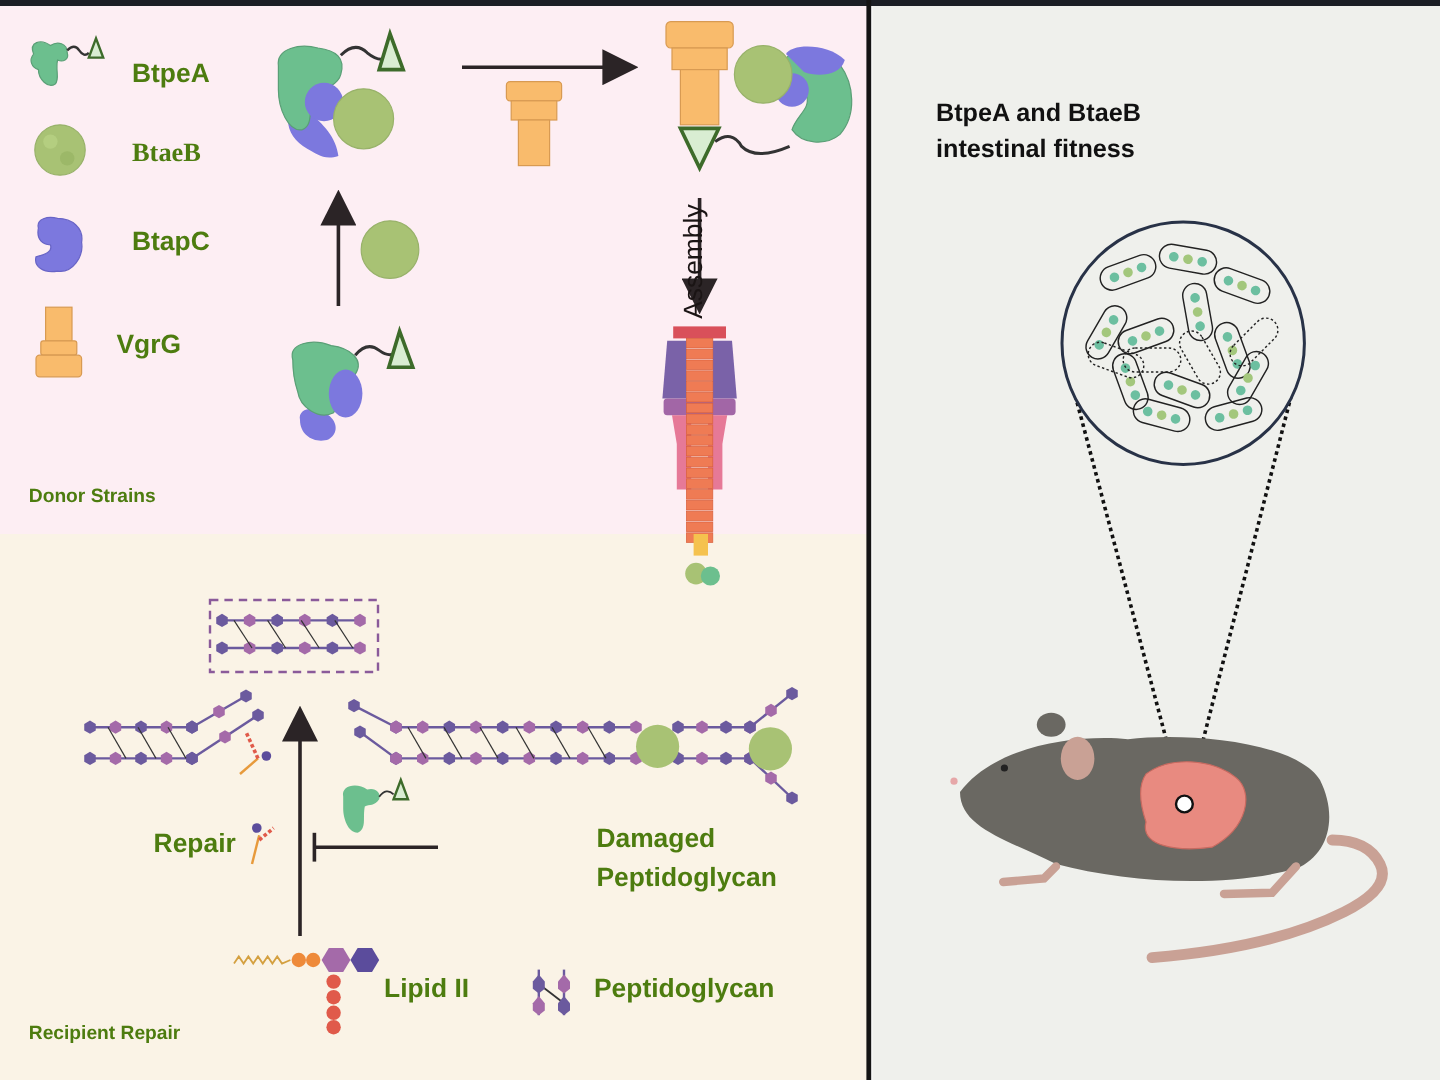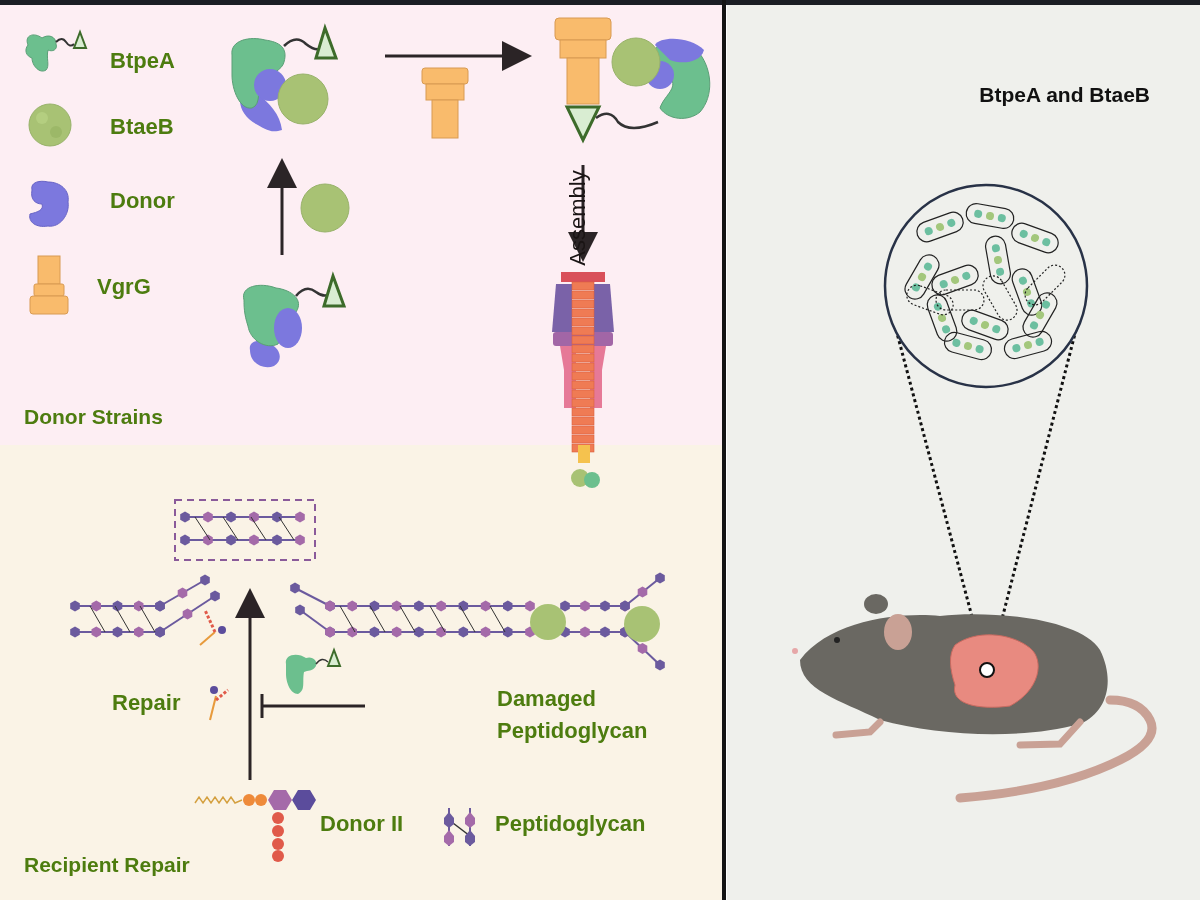--- a/index.html
+++ b/index.html
@@ -5,23 +5,23 @@
   html,body{margin:0;padding:0;}
   body{width:1200px;height:900px;position:relative;overflow:hidden;font-family:"Liberation Sans",sans-serif;background:#fff;}
   .panel{position:absolute;}
   #donor{left:0;top:5px;width:724px;height:440px;background:#fdeef3;}
   #recipient{left:0;top:445px;width:724px;height:455px;background:#faf3e6;}
   #right{left:727px;top:5px;width:473px;height:895px;background:#eff0ec;}
   #topline{position:absolute;left:0;top:0;width:1200px;height:5px;background:#1b1e24;}
   #divider{position:absolute;left:722px;top:0;width:4px;height:900px;background:#141414;}
   .lbl{position:absolute;font-weight:bold;color:#4d7c0f;white-space:nowrap;}
   .legend-lbl{font-size:22px;}
-  .section-lbl{font-size:21px;}
+  .section-lbl{font-size:16px;}
   svg{position:absolute;left:0;top:0;overflow:visible;}
-  .title{position:absolute;left:780px;top:80px;width:370px;text-align:right;font-weight:bold;font-size:21px;line-height:30px;color:#111;}
+  .title{position:absolute;left:780px;top:80px;width:370px;text-align:left;font-weight:bold;font-size:21px;line-height:30px;color:#111;}
   .assembly{position:absolute;left:518px;top:205px;transform:rotate(-90deg);transform-origin:center;font-size:22px;color:#1a1414;width:120px;text-align:center;}
 </style>
 </head>
 <body>
 
 <div id="topline"></div>
 
 <div class="panel" id="donor"></div>
 
 <div class="panel" id="recipient"></div>
@@ -371,30 +371,31 @@
     <circle cx="837" cy="640" r="3" fill="#222"></circle>
     <circle cx="795" cy="651" r="3" fill="#e6a7a8"></circle>
     <path d="M955,645 C975,630 1010,632 1030,648 C1045,660 1040,690 1010,706 C980,710 950,705 955,685 C950,670 948,655 955,645z" fill="#e88a80" stroke="#c86a60" stroke-width="1"></path>
     <path d="M836,735 L870,732 L880,722" fill="none" stroke="#c9a195" stroke-width="7" stroke-linecap="round"></path>
     <path d="M1020,745 L1060,744 L1080,722" fill="none" stroke="#c9a195" stroke-width="7" stroke-linecap="round"></path>
     <circle cx="987" cy="670" r="7" fill="#fff" stroke="#111" stroke-width="2"></circle>
   </g>
 </svg>
 
 <div class="lbl legend-lbl" style="left:110px;top:48px;">BtpeA</div>
-<div class="lbl legend-lbl" style="left:110px;top:114px;">BtaeB</div>
-<div class="lbl legend-lbl" style="left:110px;top:188px;">Donor</div>
+<div class="lbl legend-lbl" style="left:110px;top:114px;font-family:Liberation Serif, serif;">BtaeB</div>
+<div class="lbl legend-lbl" style="left:110px;top:188px;">BtapC</div>
 <div class="lbl legend-lbl" style="left:97px;top:274px;">VgrG</div>
 <div class="lbl section-lbl" style="left:24px;top:405px;">Donor Strains</div>
 <div class="assembly">Assembly</div>
 
-<div class="lbl legend-lbl" style="left:112px;top:690px;text-align:right;">Repair</div>
+<div class="lbl legend-lbl" style="left:128px;top:690px;text-align:right;">Repair</div>
 <div class="lbl legend-lbl" style="left:497px;top:683px;width:190px;line-height:32px;">
   <span>Damaged</span><br>
   <span>Peptidoglycan</span>
 </div>
-<div class="lbl legend-lbl" style="left:320px;top:811px;">Donor II</div>
+<div class="lbl legend-lbl" style="left:320px;top:811px;">Lipid II</div>
 <div class="lbl legend-lbl" style="left:495px;top:811px;">Peptidoglycan</div>
 <div class="lbl section-lbl" style="left:24px;top:853px;">Recipient Repair</div>
 
 <div class="title">
   <div>BtpeA and BtaeB</div>
+  <div>intestinal fitness</div>
 </div>
 
 </body></html>

